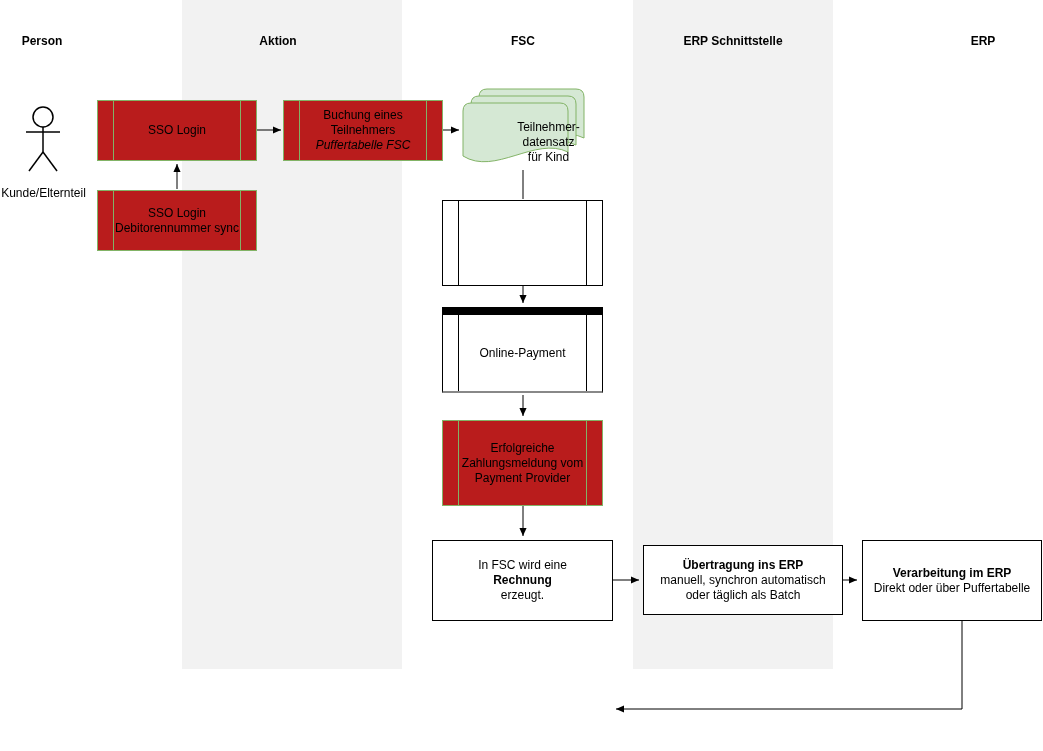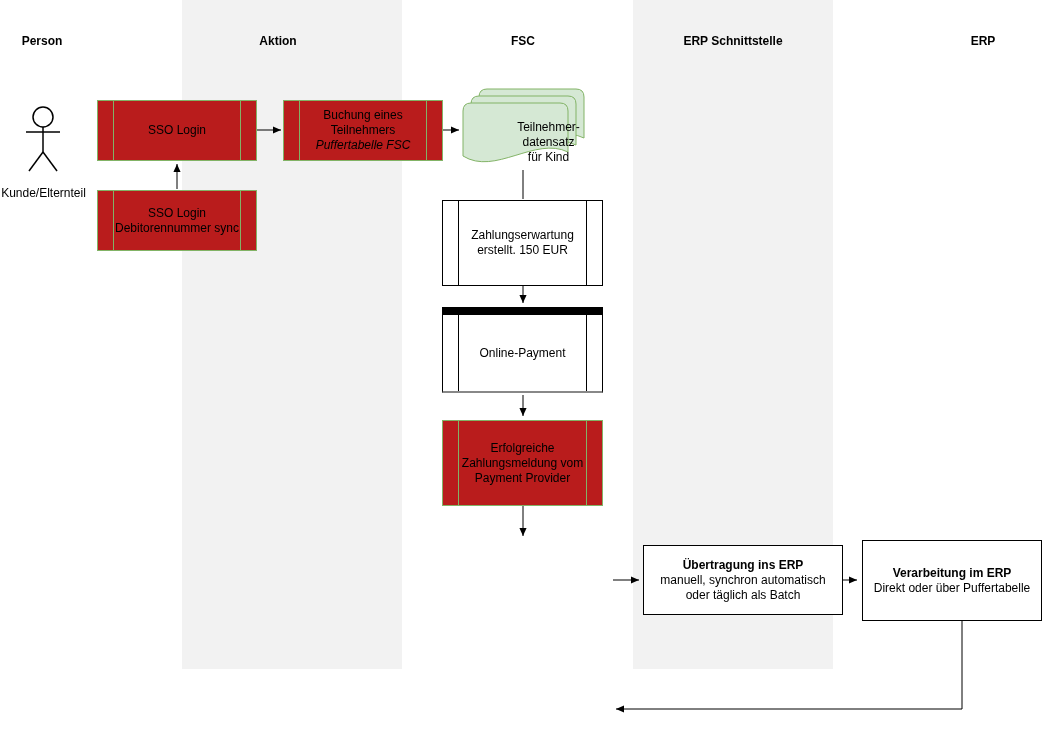--- a/index.html
+++ b/index.html
@@ -114,44 +114,47 @@
     <div class="txt">
       <div>Buchung eines</div>
       <div>Teilnehmers</div>
       <div class="i">Puffertabelle FSC</div>
     </div>
   </div>
 
   <div class="node" style="left:442px;top:200px;width:161px;height:86px;">
     <i class="pbar l"></i>
     <i class="pbar r"></i>
-    <div class="txt">
-      <div>Zahlungserwartung</div>
-      <div>erstellt. 150 EUR</div>
-    </div>
   </div>
 
   <div class="node gray-h" style="left:442px;top:307px;width:161px;height:86px;">
     <i class="pbar l"></i>
     <i class="pbar r"></i>
     <div class="txt">
       <div>Online-Payment</div>
     </div>
   </div>
 
   <div class="node green" style="left:442px;top:420px;width:161px;height:86px;">
     <i class="pbar l"></i>
     <i class="pbar r"></i>
     <div class="txt">
       <div>Erfolgreiche</div>
       <div>Zahlungsmeldung vom</div>
       <div>Payment Provider</div>
     </div>
   </div>
 
+  <div class="node" style="left:432px;top:540px;width:181px;height:81px;">
+    <div class="txt">
+      <div>In FSC wird eine</div>
+      <div class="b">Rechnung</div>
+      <div>erzeugt.</div>
+    </div>
+  </div>
 
   <div class="node" style="left:643px;top:545px;width:200px;height:70px;">
     <div class="txt">
       <div class="b">Übertragung ins ERP</div>
       <div>manuell, synchron automatisch</div>
       <div>oder täglich als Batch</div>
     </div>
   </div>
 
   <div class="node" style="left:862px;top:540px;width:180px;height:81px;">

